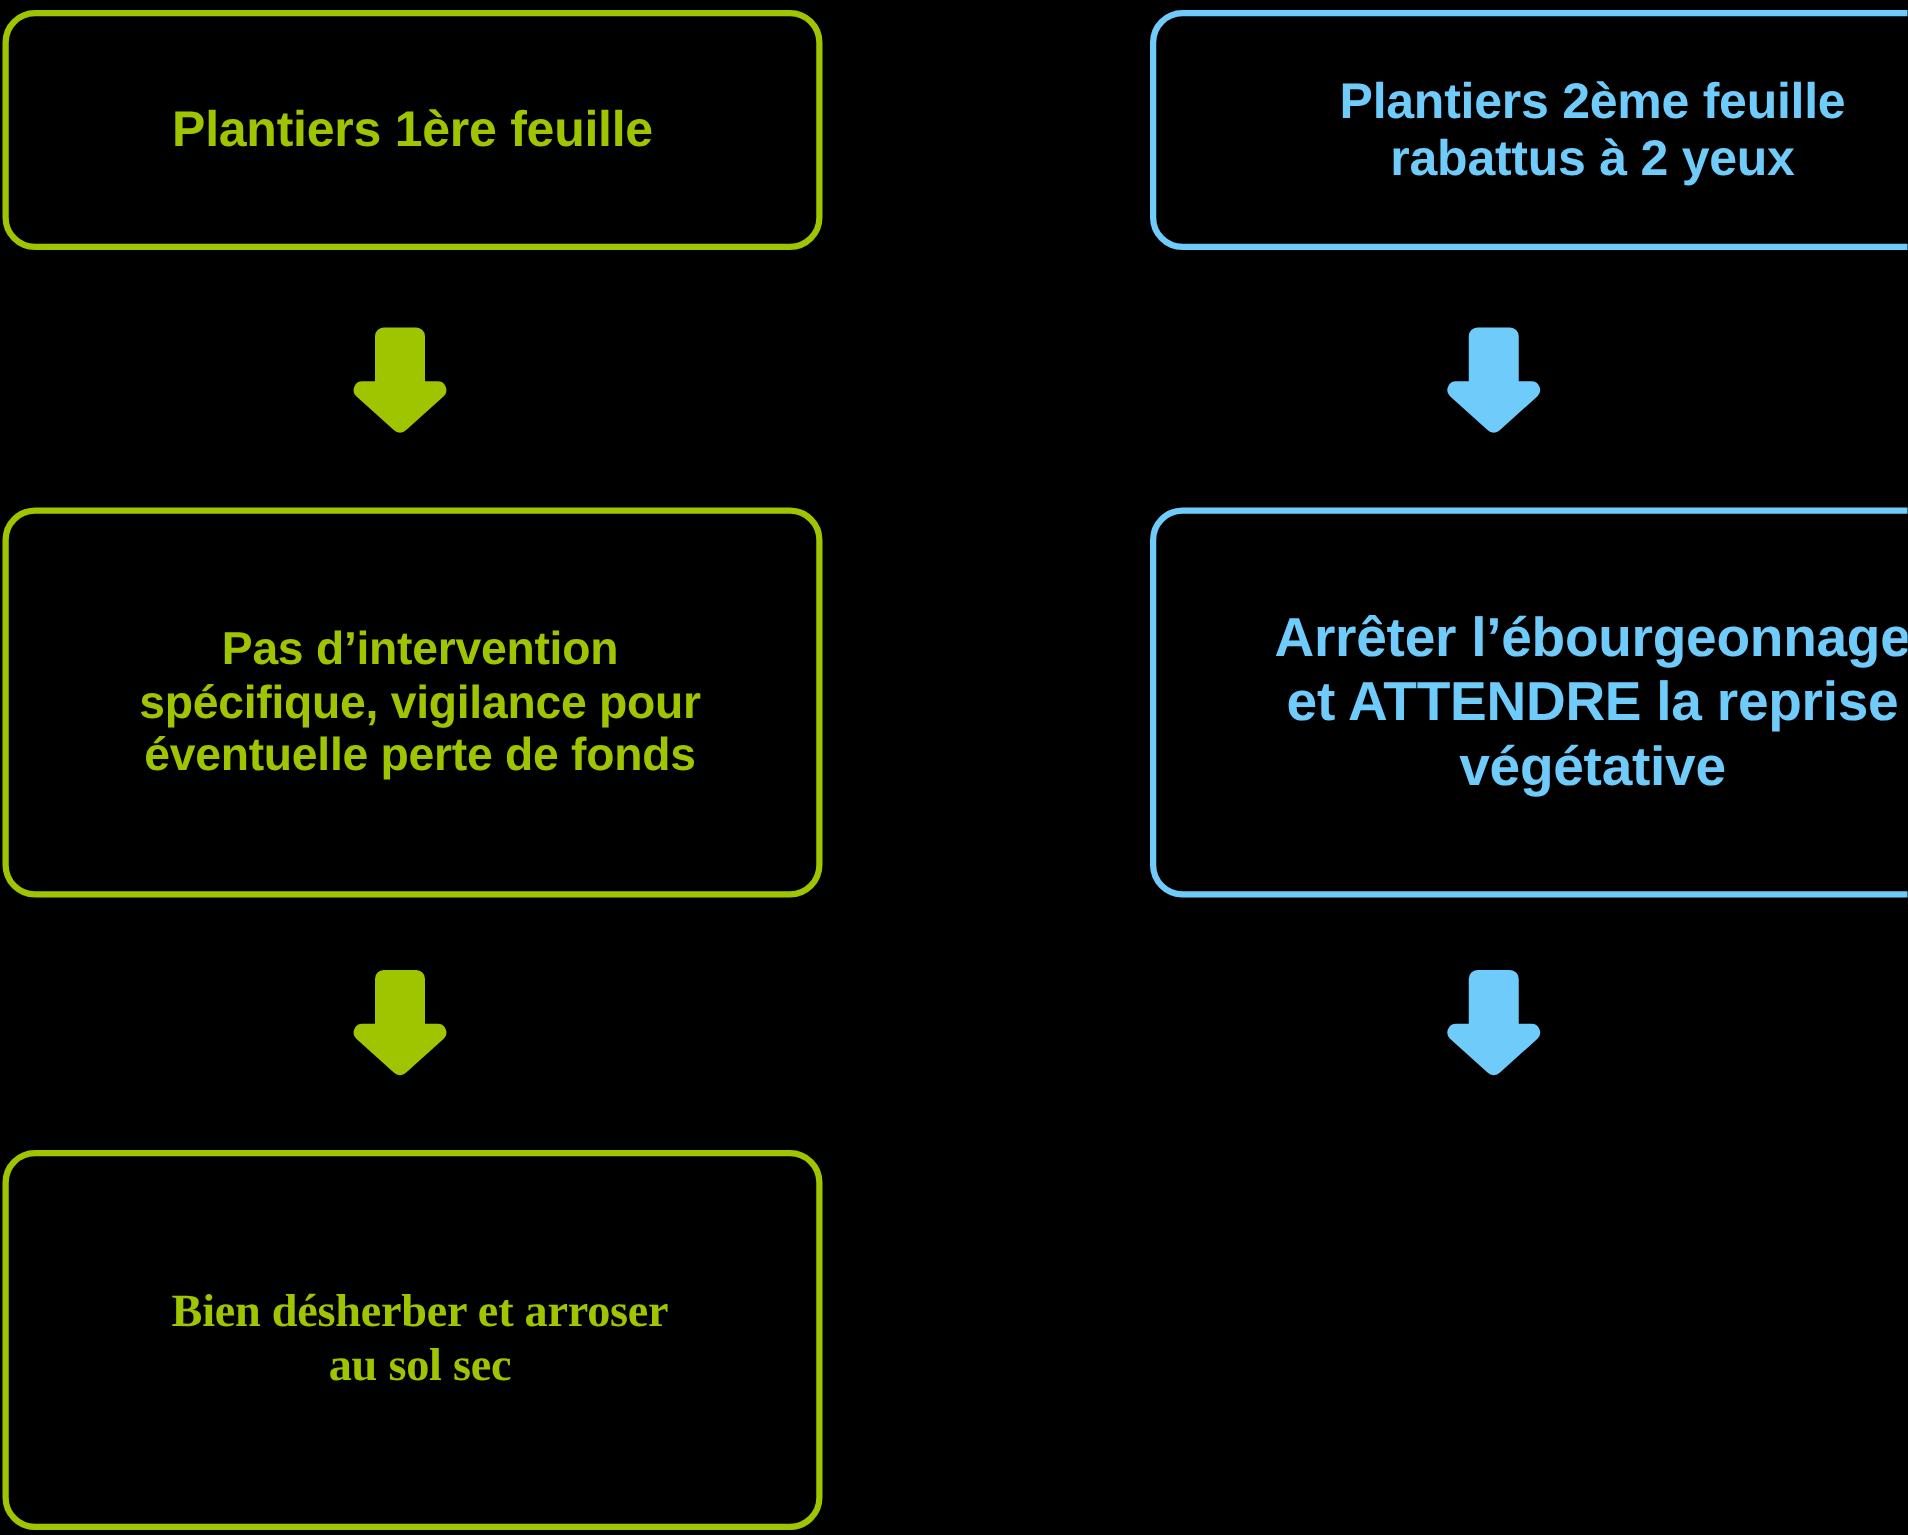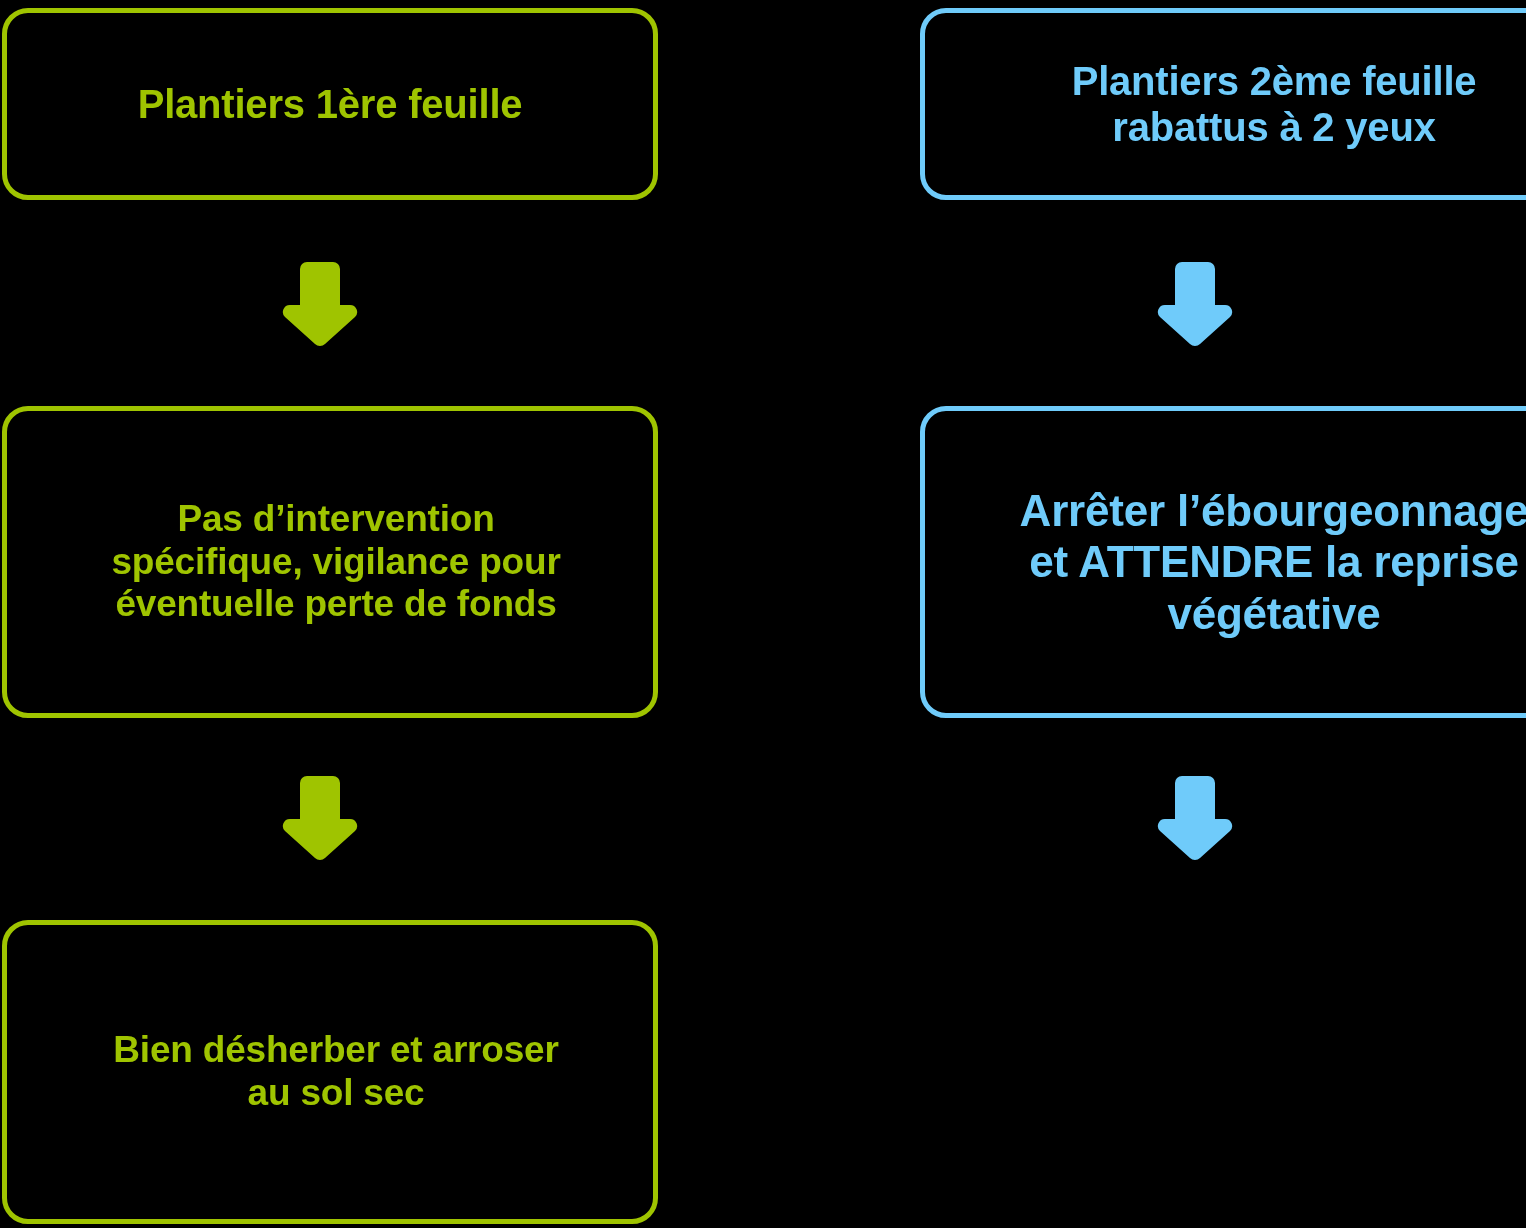--- a/index.html
+++ b/index.html
@@ -45,21 +45,21 @@
   .node.green .node-label { color: #9FC400; }
   .node.blue  { border-color: #6FCBFA; }
   .node.blue  .node-label { color: #6FCBFA; }
 
   
   .col-left  { left: 2px;   width: 656px; }
   .col-right { left: 920px; width: 708px; justify-content: center; }
 
   .row-1 { top: 8px;   height: 192px; }
   .row-2 { top: 406px; height: 312px; }
-  .row-3 { top: 920px; height: 304px; }
+  .row-3 { top: 920px; height: 304px; font-family: Liberation Serif, serif; }
 
   .fs-40 { font-size: 40px; }
   .fs-37 { font-size: 37px; padding-left: 12px; }
   .fs-36 { font-size: 44px; }
 
   
   .arrow {
     position: absolute;
     width: 76px;
     height: 92px;

